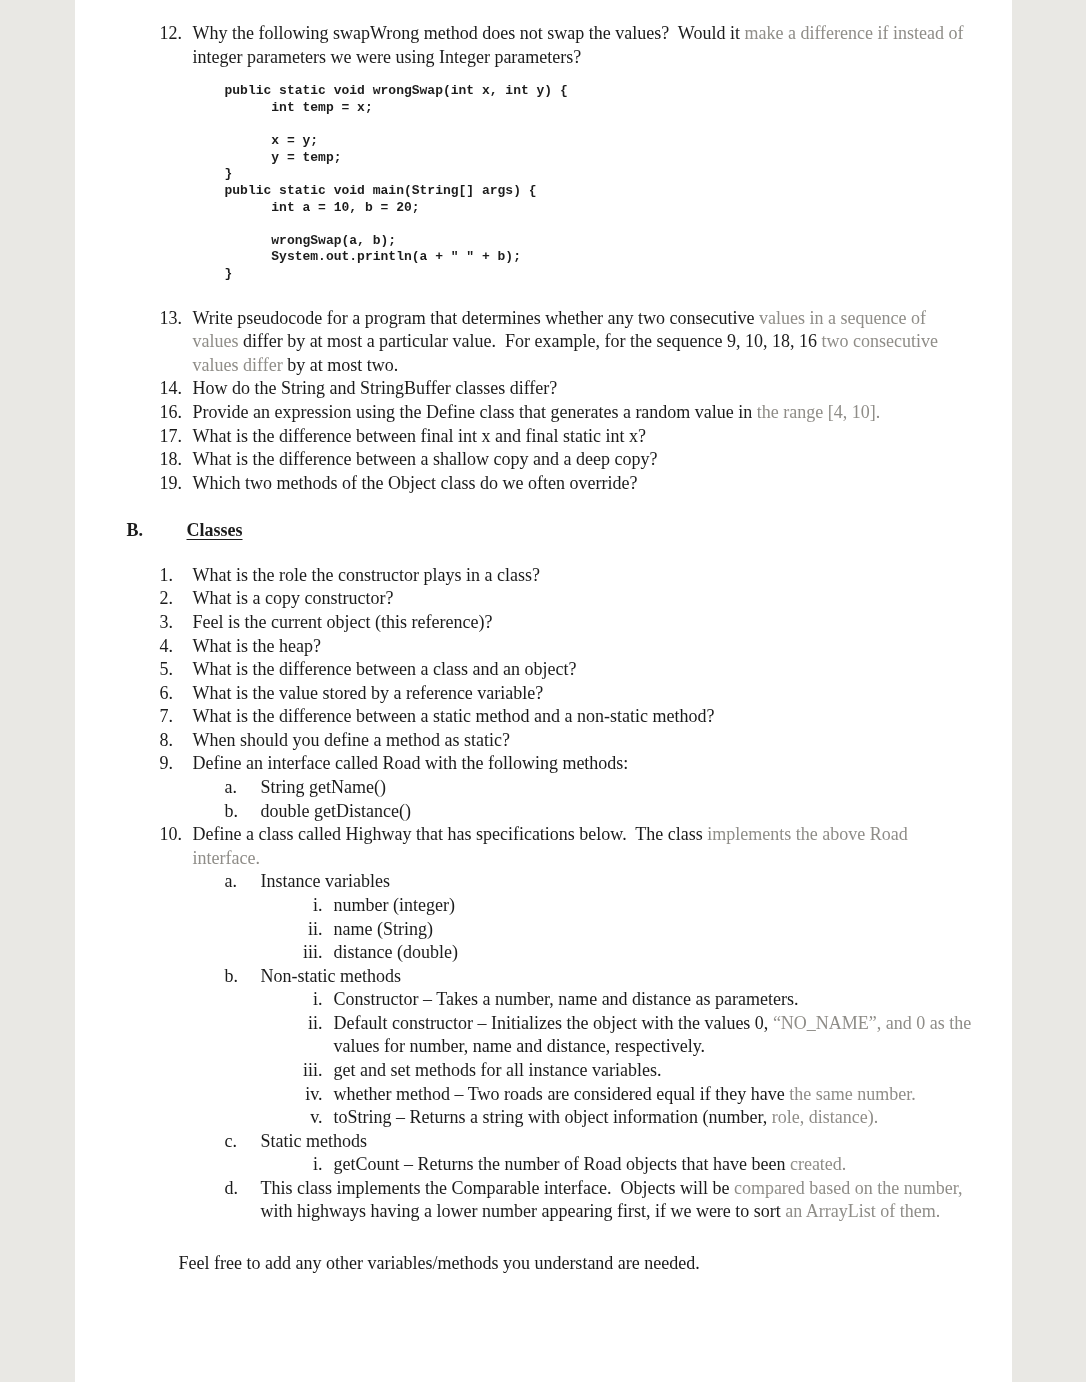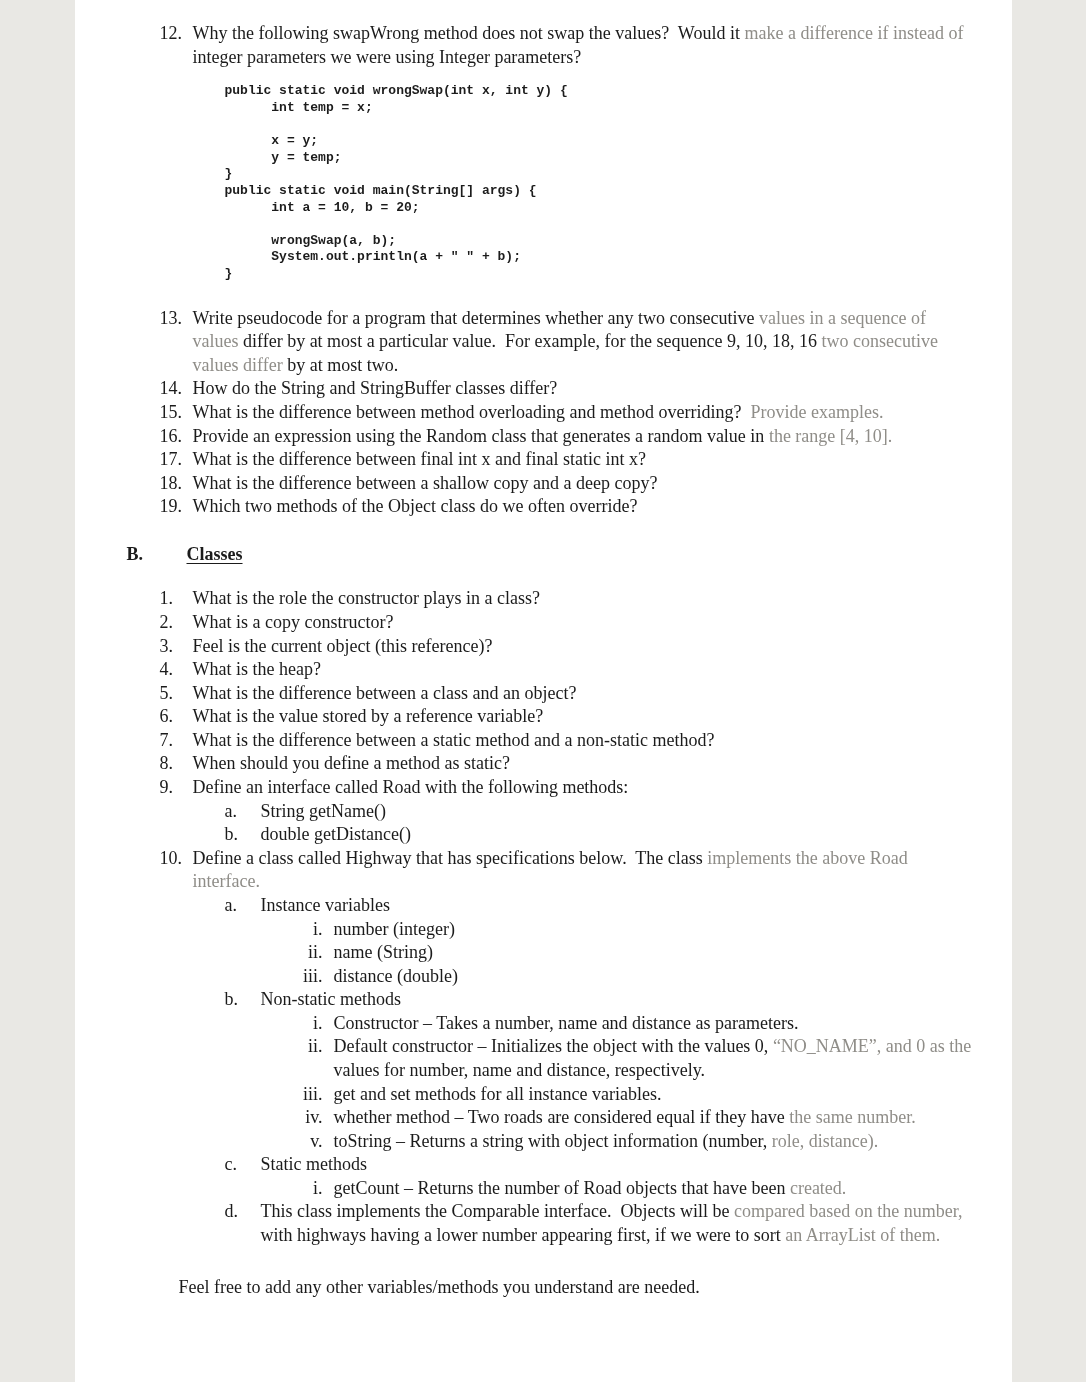--- a/index.html
+++ b/index.html
@@ -70,26 +70,22 @@
 }</pre>
       <div class="q lvl0">
         <span class="num">13.</span>
         <span class="body"><span class="seg">Write pseudocode for a program that determines whether any two consecutive </span><span class="seg f">values in a sequence of values</span><span class="seg"> differ by at most a particular value.  For example, for the sequence </span><span class="seg b">9, 10, 18, 16</span><span class="seg"> </span><span class="seg f">two consecutive values differ</span><span class="seg"> by at most two.</span></span>
       </div>
       <div class="q lvl0">
         <span class="num">14.</span>
         <span class="body"><span class="seg">How do the </span><span class="seg b">String</span><span class="seg"> and </span><span class="seg b">StringBuffer</span><span class="seg"> classes differ?</span></span>
       </div>
       <div class="q lvl0">
-        <span class="num">15.</span>
-        <span class="body"><span class="seg">What is the difference between method </span><span class="seg b">overloading</span><span class="seg"> and method </span><span class="seg b">overriding</span><span class="seg">?  </span><span class="seg f">Provide examples.</span></span>
-      </div>
-      <div class="q lvl0">
         <span class="num">16.</span>
-        <span class="body"><span class="seg">Provide an expression using the </span><span class="seg b">Random</span><span class="seg"> class that generates a random value in </span><span class="seg f">the range [4, 10].</span></span>
+        <span class="body"><span class="seg">Provide an expression using the </span><span class="seg b">Define</span><span class="seg"> class that generates a random value in </span><span class="seg f">the range [4, 10].</span></span>
       </div>
       <div class="q lvl0">
         <span class="num">17.</span>
         <span class="body"><span class="seg">What is the difference between </span><span class="seg b">final int x</span><span class="seg"> and </span><span class="seg b">final static int x</span><span class="seg">?</span></span>
       </div>
       <div class="q lvl0">
         <span class="num">18.</span>
         <span class="body"><span class="seg">What is the difference between a shallow copy and a deep copy?</span></span>
       </div>
       <div class="q lvl0">

